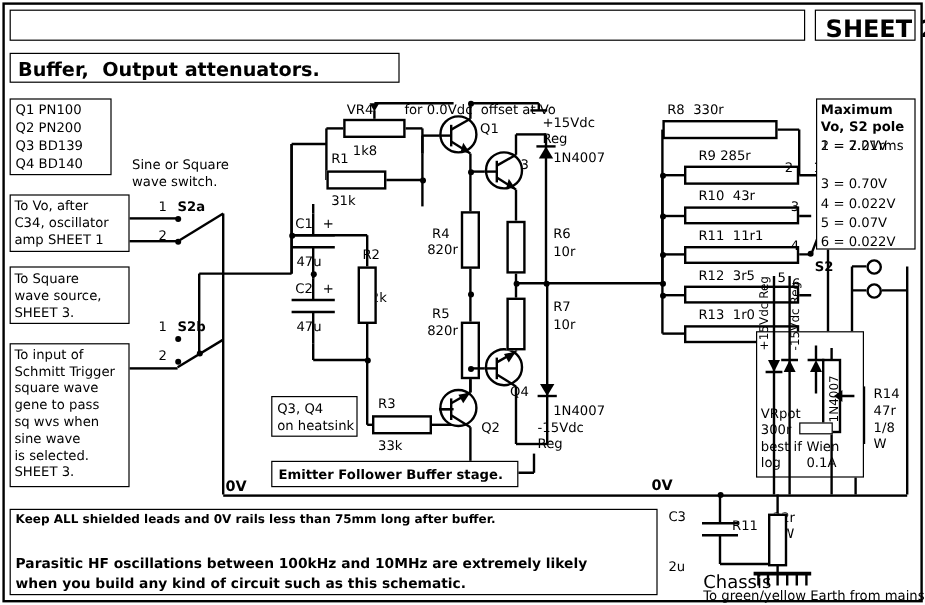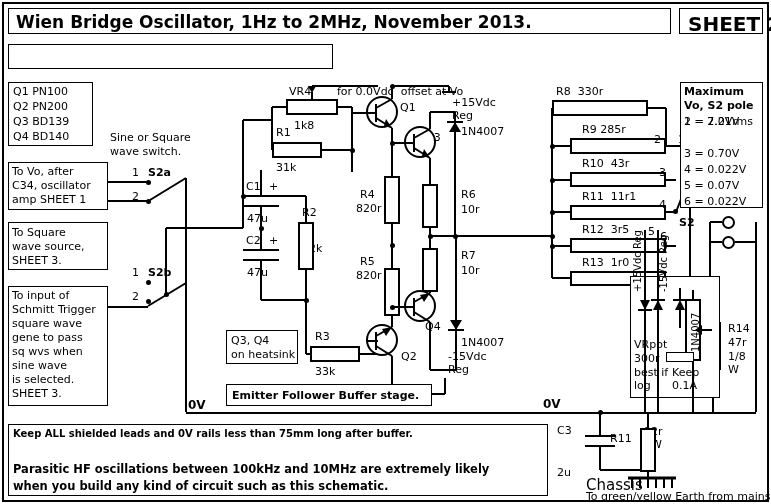--- a/index.html
+++ b/index.html
@@ -16,25 +16,25 @@
   svg{position:absolute;overflow:visible;}
 </style>
 </head>
 <body>
 
 <div id="page">
 
   <div class="bd" style="left:2px;top:2px;width:767px;height:500px;"></div>
 
   <div class="bx" style="left:8px;top:8px;width:663px;height:26px;"></div>
-  <div class="tx bold" style="left:16px;top:12px;font-size:17px;">Wien Bridge Oscillator, 1Hz to 2MHz, November 2013.</div>
   <div class="bx" style="left:679px;top:8px;width:84px;height:26px;"></div>
   <div class="tx bold" style="left:688px;top:12px;font-size:20px;">SHEET 2</div>
 
   <div class="bx" style="left:8px;top:44px;width:325px;height:25px;"></div>
+  <div class="tx bold" style="left:15px;top:48px;font-size:16px;">Buffer,  Output attenuators.</div>
 
   <div class="bx" style="left:8px;top:82px;width:85px;height:64px;"></div>
   <div class="tx" style="left:13px;top:85px;font-size:11px;">Q1 PN100</div>
   <div class="tx" style="left:13px;top:100px;font-size:11px;">Q2 PN200</div>
   <div class="tx" style="left:13px;top:115px;font-size:11px;text-align:right;">Q3 BD139</div>
   <div class="tx" style="left:13px;top:130px;font-size:11px;">Q4 BD140</div>
 
   <div class="tx" style="left:110px;top:131px;font-size:11px;">Sine or Square</div>
   <div class="tx" style="left:110px;top:145px;font-size:11px;">wave switch.</div>
 
@@ -371,21 +371,21 @@
   <div class="tx" style="left:634px;top:366px;font-size:11px;line-height:13px;"><span>best if
 log</span></div>
   <svg style="left:0;top:0;width:771px;height:504px;">
     <rect x="686" y="300" width="14" height="60" fill="#fff" stroke="#000" stroke-width="2"></rect>
     <line x1="693" y1="290" x2="693" y2="300" stroke="#000" stroke-width="2"></line>
     <line x1="693" y1="360" x2="693" y2="412" stroke="#000" stroke-width="2"></line>
     <line x1="700" y1="330" x2="712" y2="330" stroke="#000" stroke-width="2"></line>
     <polygon points="702,325 702,335 695,330" fill="#000"></polygon>
   </svg>
 
-  <div class="tx" style="left:672px;top:366px;font-size:11px;line-height:13px;"><span>Keep
+  <div class="tx" style="left:672px;top:366px;font-size:11px;line-height:13px;"><span>Wien
 0.1A</span></div>
   <div class="bx" style="left:666px;top:352px;width:28px;height:10px;"></div>
 
   <div class="tx" style="left:632px;top:292px;font-size:10px;transform:rotate(-90deg);transform-origin:left top;">+15Vdc Reg</div>
   <div class="tx" style="left:658px;top:292px;font-size:10px;transform:rotate(-90deg);transform-origin:left top;">-15Vdc Reg</div>
 
   <div class="tx" style="left:690px;top:352px;font-size:10px;transform:rotate(-90deg);transform-origin:left top;">1N4007</div>
   <svg style="left:0;top:0;width:771px;height:504px;">
     <line x1="645" y1="230" x2="645" y2="412" stroke="#000" stroke-width="2"></line>
     <line x1="658" y1="230" x2="658" y2="412" stroke="#000" stroke-width="2"></line>

